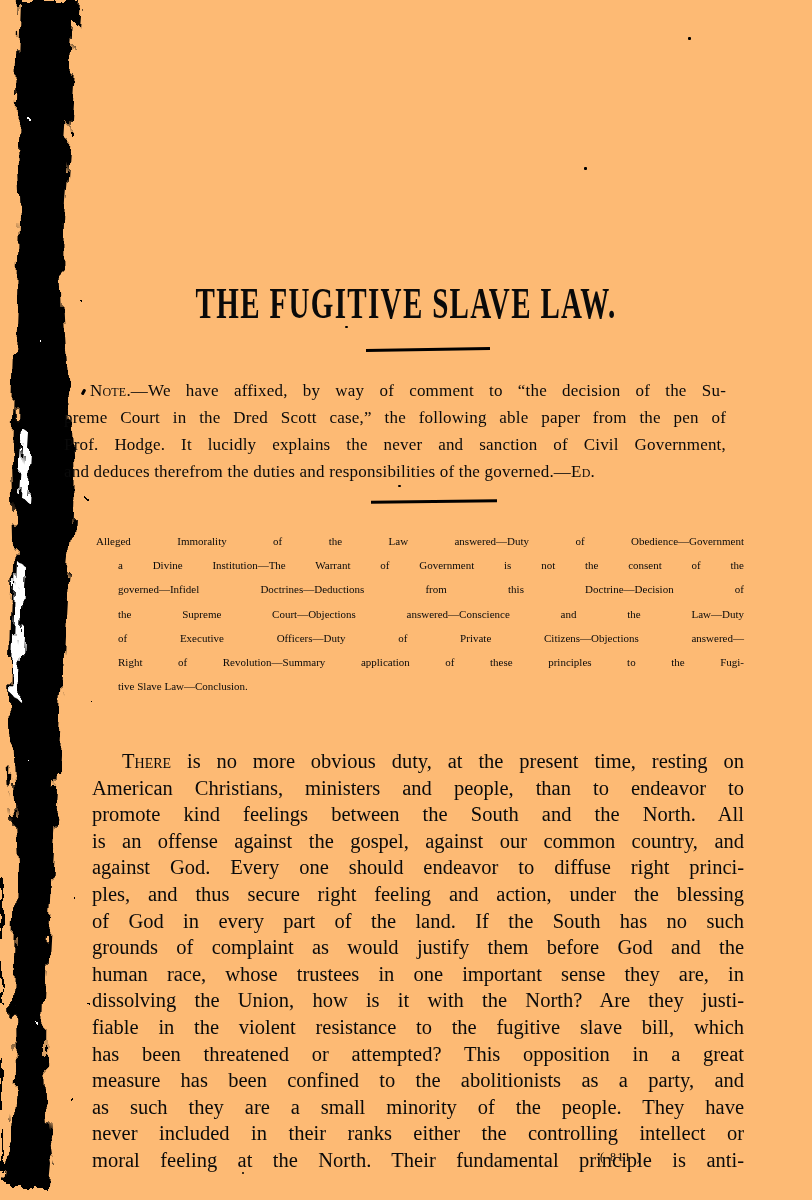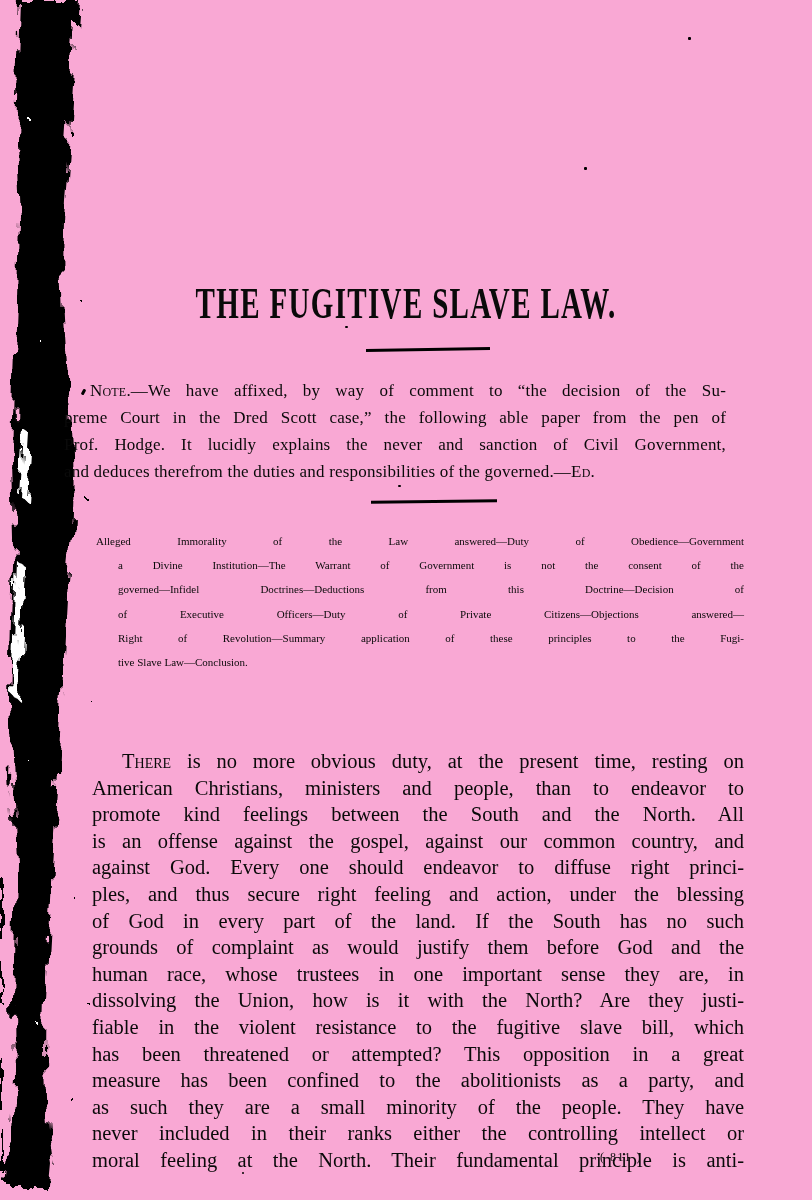--- a/index.html
+++ b/index.html
@@ -1,19 +1,19 @@
 <!DOCTYPE html>
 <html><head>
 <meta charset="utf-8">
 <style>
   html,body{margin:0;padding:0;background:#e8e8e8;}
   .page{
     position:relative;
     width:812px;height:1200px;
-    background:#f9a8d4;
+    background:#fdba74;
     overflow:hidden;
     font-family:"Liberation Serif","DejaVu Serif",serif;
     color:#0a0a0a;
   }
   .gutter-svg{position:absolute;left:0;top:0;pointer-events:none;}
   .article-title{
     position:absolute;left:81px;top:278px;width:650px;
     text-align:center;
     font-size:44px;font-weight:bold;letter-spacing:2px;
     transform:scaleX(.66);transform-origin:50% 50%;
@@ -116,20 +116,21 @@
     <div class="line">Prof. Hodge.  It lucidly explains the never and sanction of Civil Government,</div>
     <div class="line short"><span>and deduces therefrom the duties and responsibilities of the governed.—</span><span class="smallcaps">Ed.</span></div>
   </div>
 
   <div class="rule rule-2"></div>
 
   <div class="argument-summary">
     <div class="line">Alleged Immorality of the Law answered—Duty of Obedience—Government</div>
     <div class="line ind">a Divine Institution—The Warrant of Government is not the consent of the</div>
     <div class="line ind">governed—Infidel Doctrines—Deductions from this Doctrine—Decision of</div>
+    <div class="line ind">the Supreme Court—Objections answered—Conscience and the Law—Duty</div>
     <div class="line ind">of Executive Officers—Duty of Private Citizens—Objections answered—</div>
     <div class="line ind">Right of Revolution—Summary application of these principles to the Fugi-</div>
     <div class="line ind short">tive Slave Law—Conclusion.</div>
   </div>
 
   <div class="body-paragraph">
     <div class="line first"><span class="smallcaps">There</span><span> is no more obvious duty, at the present time, resting on</span></div>
     <div class="line">American Christians, ministers and people, than to endeavor to</div>
     <div class="line">promote kind feelings between the South and the North.  All</div>
     <div class="line">is an offense against the gospel, against our common country, and</div>

